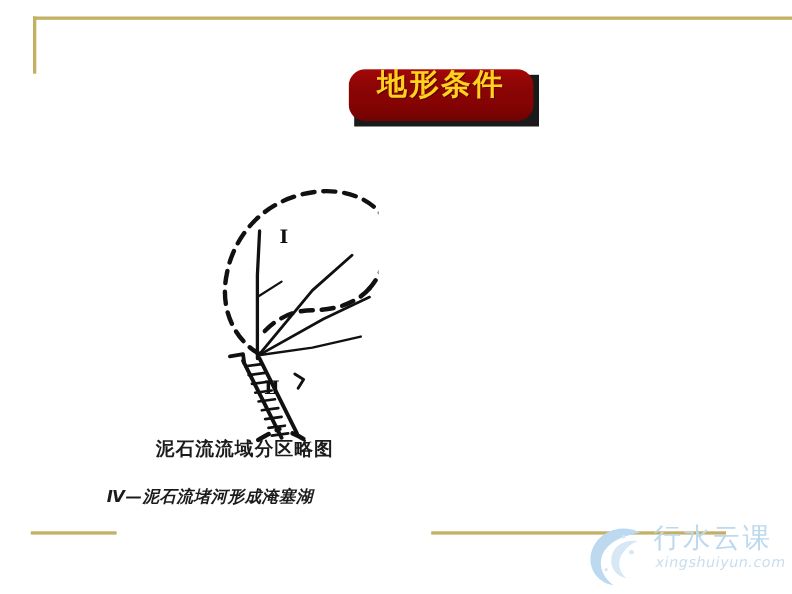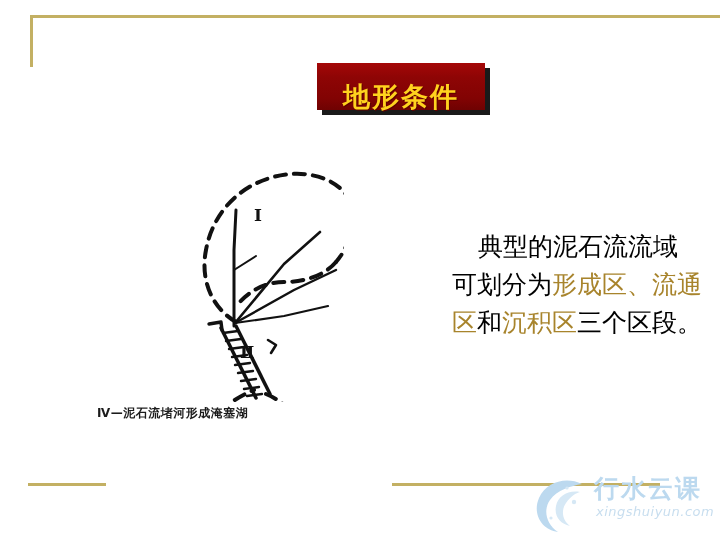--- a/index.html
+++ b/index.html
@@ -71,22 +71,23 @@
   .title-plaque .plate {
     position: absolute;
     left: 0;
     top: 0;
     width: 168px;
     height: 47px;
     background: #8c0404;
     background-image:
       linear-gradient(180deg, #a50707 0%, #8e0505 30%, #820303 75%, #6f0202 100%);
     display: flex;
-    align-items: flex-end;
+    align-items: flex-start;
     justify-content: center;
+    border-radius: 15px;
   }
   .title-plaque .plate-text {
     color: #ffd21e;
     font-family: "DejaVu Sans", sans-serif;
     font-weight: bold;
     font-size: 27px;
     letter-spacing: 2px;
     line-height: 1;
     text-shadow: 1px 1px 0 #5e0000;
   }
@@ -135,26 +136,27 @@
     line-height: 22px;
   }
   .caption-line {
     font-size: 15px;
     font-weight: bold;
     line-height: 26px;
     letter-spacing: 0.5px;
     margin-left: -3px;
   }
   .caption-line-2 {
-    font-size: 12px;
+    font-size: 15px;
     font-weight: bold;
     line-height: 26px;
     letter-spacing: 0.5px;
     margin-left: -3px;
-    margin-top: 2px;
+    margin-top: 18px;
+    font-style: italic;
   }
 
   
   .watermark {
     position: absolute;
     left: 530px;
     top: 470px;
     width: 190px;
     height: 66px;
   }
@@ -164,21 +166,21 @@
     top: 2px;
     width: 62px;
     height: 62px;
   }
   .wm-name {
     position: absolute;
     left: 64px;
     top: 4px;
     font-family: "DejaVu Sans", sans-serif;
     font-size: 25px;
-    font-weight: bold;
+    font-weight: normal;
     color: #bcd9ef;
     letter-spacing: 2px;
     line-height: 30px;
     white-space: nowrap;
   }
   .wm-url {
     position: absolute;
     left: 66px;
     top: 34px;
     font-family: "DejaVu Sans", sans-serif;
@@ -276,26 +278,24 @@
 
       <text x="166" y="81" font-family="DejaVu Serif, serif" font-size="17" font-weight="bold" fill="#111111">Ⅰ</text>
       <text x="152" y="218" font-family="DejaVu Serif, serif" font-size="17" font-weight="bold" fill="#111111">Ⅱ</text>
       <text x="141" y="216" font-family="DejaVu Serif, serif" font-size="17" font-weight="bold" fill="#111111" opacity="0">Ⅱ</text>
       <text x="134" y="316" font-family="DejaVu Serif, serif" font-size="17" font-weight="bold" fill="#111111">Ⅲ</text>
       <text x="243" y="344" font-family="DejaVu Serif, serif" font-size="17" font-weight="bold" fill="#111111">Ⅳ</text>
     </svg>
   </div>
 
   <div class="caption-block">
+    <div class="caption-title">泥石流流域分区略图</div>
     <div class="caption-line-2">Ⅳ—泥石流堵河形成淹塞湖</div>
   </div>
 
-  <div class="body-text">
-    <span class="indent"></span><span>典型的泥石流流域可划分为</span><span class="hl">形成区</span><span class="hl">、</span><span class="hl">流通区</span><span>和</span><span class="hl">沉积区</span><span>三个区段。</span>
-  </div>
 
   <div class="watermark">
     <svg class="wm-wave" viewBox="0 0 62 62" xmlns="http://www.w3.org/2000/svg">
       <path d="M52 12 C 36 4 16 10 9 26 C 2 42 12 58 28 60 C 16 52 13 38 20 28
                C 27 18 41 14 52 12 Z" fill="#bcd9ef"></path>
       <path d="M50 20 C 38 18 28 24 26 34 C 24 44 30 52 40 54
                C 32 48 31 38 36 31 C 41 24 46 21 50 20 Z" fill="#d6e8f5"></path>
       <circle cx="44" cy="30" r="2.2" fill="#d6e8f5"></circle>
       <circle cx="37" cy="16" r="1.6" fill="#d6e8f5"></circle>
       <circle cx="21" cy="46" r="1.6" fill="#d6e8f5"></circle>

